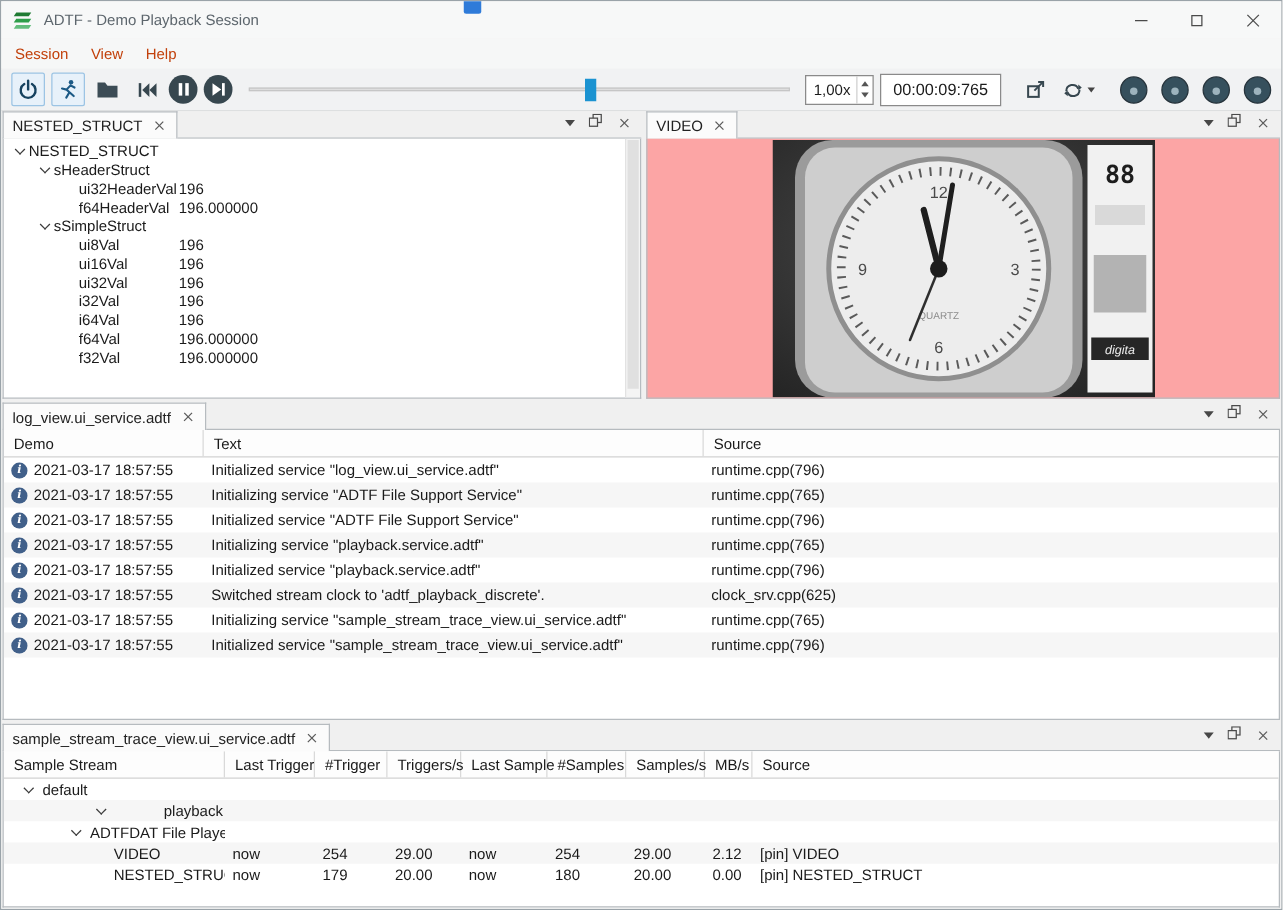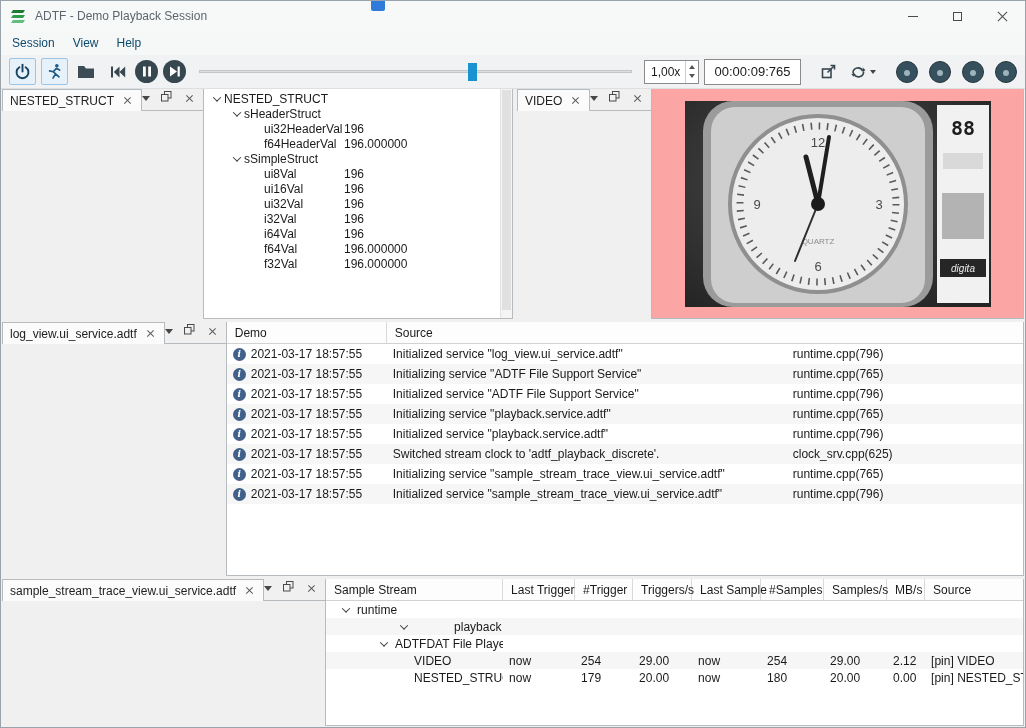--- a/index.html
+++ b/index.html
@@ -16,21 +16,21 @@
   .peek-blue { position:absolute; left:370px; top:0; width:14px; height:10px; background:#2f7bd9; border-radius:0 0 2px 2px; }
   .win-controls { margin-left:auto; display:flex; height:100%; }
   .win-btn { width:45px; height:100%; display:flex; align-items:center; justify-content:center; position:relative; }
   .glyph-min { width:10px; height:1px; background:#4a4a4a; }
   .glyph-max { width:9px; height:9px; border:1px solid #4a4a4a; }
   .glyph-x1,.glyph-x2 { position:absolute; width:13px; height:1px; background:#4a4a4a; left:16px; top:14.5px; }
   .glyph-x1 { transform:rotate(45deg); } .glyph-x2 { transform:rotate(-45deg); }
 
   
   .menubar { height:24px; display:flex; align-items:center; background:#f6f7f7; padding-left:2px; flex:0 0 auto; }
-  .menu-item { padding:3px 9px; color:#0c4a6e; }
+  .menu-item { padding:3px 9px; color:#c2410c; }
 
   
   .toolbar { height:34px; display:flex; align-items:center; background:#f1f2f3; padding:0 8px;
              flex:0 0 auto; border-bottom:1px solid #dddfe0; }
   .tbtn { display:flex; align-items:center; justify-content:center; margin-right:5px; }
   .tbtn.toggled { width:27px; height:27px; border:1px solid #9cc4e4; background:#e7f1fa; border-radius:2px; }
   .tbtn.plain { width:26px; height:27px; }
   .round { width:23px; height:23px; border-radius:50%; background:#37474f;
            display:flex; align-items:center; justify-content:center; }
   .slider { flex:1; height:27px; position:relative; margin:0 12px 0 8px; }
@@ -48,21 +48,21 @@
   .dd-arrow { width:0; height:0; border-left:3.5px solid transparent; border-right:3.5px solid transparent;
               border-top:4.5px solid #444; margin-left:3px; }
   .circle-btn { width:22px; height:22px; border-radius:50%; background:#36505d; position:relative;
                 margin-left:11px; flex:0 0 auto; border:1px solid #27343c; }
   .circle-btn::after { content:""; position:absolute; left:7px; top:8px; width:6px; height:6px;
                        border-radius:50%; background:#9db3bd; }
 
   
   .dock { flex:1; display:flex; flex-direction:column; gap:3px; background:#f0f0f0; padding:0 1px 1px; min-height:0; }
   .row-top { display:flex; gap:4px; height:230px; flex:0 0 auto; }
-  .panel { display:flex; flex-direction:row; min-width:0; }
+  .panel { display:flex; flex-direction:column; min-width:0; }
   .panel-left { width:511px; flex:0 0 auto; }
   .panel-right { flex:1; }
   .log-panel { height:254px; flex:0 0 auto; }
   .trace-panel { flex:1; }
   .tabbar { height:22px; display:flex; align-items:flex-end; border-bottom:1px solid #b6bbbf; position:relative; }
   .tab { height:22px; background:#fbfbfb; border:1px solid #b6bbbf; border-bottom:none; display:flex;
          align-items:center; padding:0 7px; margin-bottom:-1px; gap:7px; }
   .tab-label { font-size:12px; color:#222; white-space:nowrap; }
   .x-icon { width:13px; height:13px; position:relative; }
   .x-icon::before,.x-icon::after { content:""; position:absolute; left:2px; top:6px; width:9px; height:1.2px; background:#5a5a5a; }
@@ -383,20 +383,21 @@
                 <rect x="3.5" y="0.5" width="6.5" height="6.5" fill="none" stroke="#4a4a4a"></rect>
                 <rect x="0.5" y="3.5" width="6.5" height="6.5" fill="#f0f0f0" stroke="#4a4a4a"></rect>
               </svg>
           </span>
           <span class="x-icon"></span>
         </div>
       </div>
       <div class="panel-body">
         <div class="thead" id="log-head">
             <div class="hcell" style="width: 160px;">Demo</div>
+            <div class="hcell" style="width: 400px;">Text</div>
             <div class="hcell grow">Source</div>
           </div>
         <div id="log-body">
             <div class="trow">
               <div class="tcell" style="width: 160px;">
                 <span class="info-icon">i</span>
                 <span>2021-03-17 18:57:55</span>
               </div>
               <div class="tcell" style="width: 400px;">Initialized service "log_view.ui_service.adtf"</div>
               <div class="tcell grow">runtime.cpp(796)</div>
@@ -490,21 +491,21 @@
             <div class="hcell" style="width: 38px;">MB/s</div>
             <div class="hcell grow">Source</div>
           </div>
         <div id="trace-body">
             <div class="trow slim">
               <div class="tcell tree-cell" style="width: 177px;">
                 <span class="indent" style="width: 2px;"></span>
                 <span class="chev-slot" style="width: 13px;">
                   <span class="chev"></span>
                 </span>
-                <span class="tree-label">runtime</span>
+                <span class="tree-label">default</span>
               </div>
               <div class="tcell" style="width: 72px;"></div>
               <div class="tcell" style="width: 58px;"></div>
               <div class="tcell" style="width: 59px;"></div>
               <div class="tcell" style="width: 69px;"></div>
               <div class="tcell" style="width: 63px;"></div>
               <div class="tcell" style="width: 63px;"></div>
               <div class="tcell" style="width: 38px;"></div>
               <div class="tcell grow"></div>
             </div>

